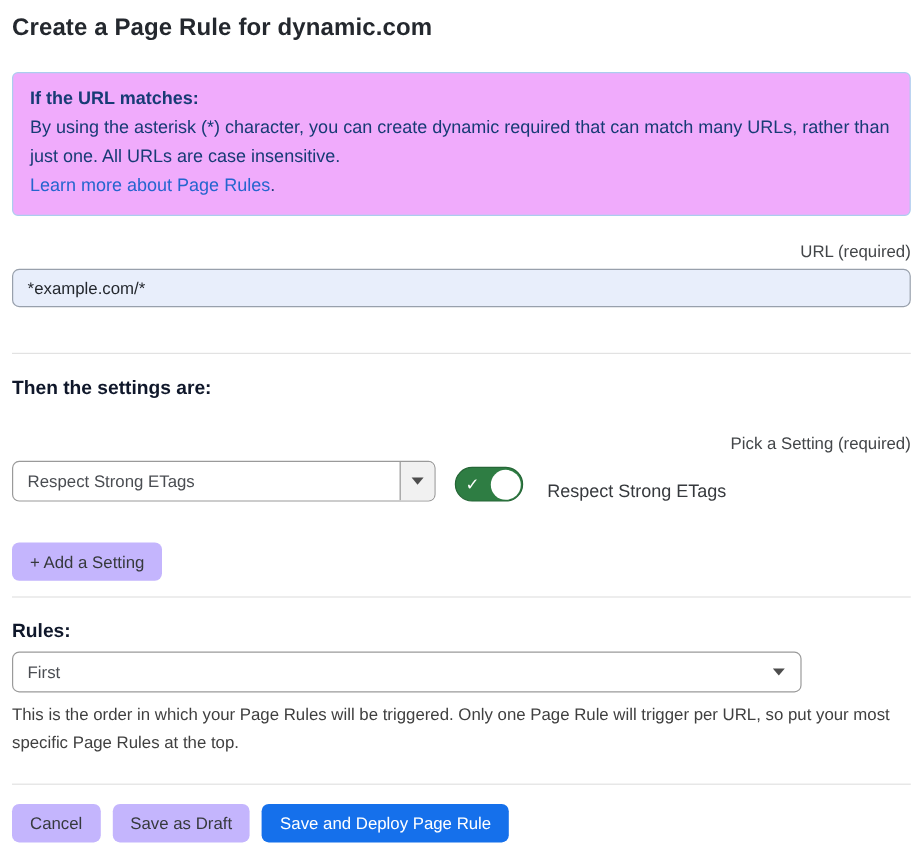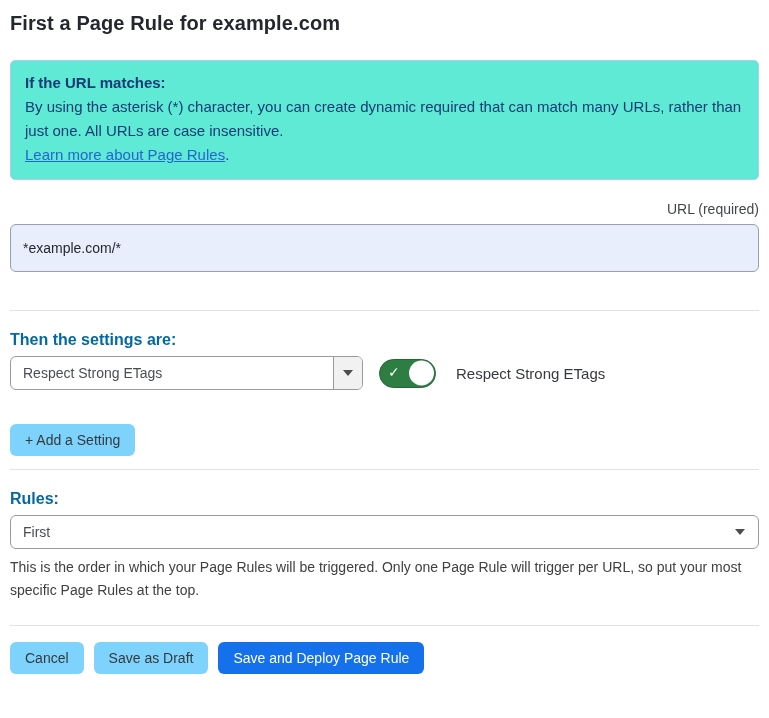--- a/index.html
+++ b/index.html
@@ -16,48 +16,47 @@
   .page-title {
     font-size: 20px;
     font-weight: 700;
     letter-spacing: 0.1px;
     color: #24282e;
   }
 
   
   .info-box {
     margin-top: 25px;
-    background: #5eead4;
+    background: #f0abfc;
     border: 1px solid #abcdee;
     border-radius: 5px;
     padding: 10px 14px 12px 14px;
     color: #173b75;
     font-size: 15px;
     line-height: 24px;
   }
   .info-box .info-heading { font-weight: 700; }
   .info-box a.info-link {
     color: #2565ce;
-    text-decoration: underline;
     cursor: pointer;
   }
   .info-box .info-link-suffix { color: #173b75; }
 
   .field-label {
     font-size: 14px;
     color: #434649;
     text-align: right;
   }
 
   .url-label { margin-top: 21px; }
 
   .text-input {
     margin-top: 7px;
     width: 749px;
-    height: 48px;
+    height: 32px;
     background: #e8eefb;
     border: 1px solid #98a0ac;
     border-radius: 6px;
     padding: 0 12px;
     font-family: "Liberation Sans", sans-serif;
     font-size: 14px;
     color: #24282e;
     outline: none;
     display: block;
   }
@@ -69,29 +68,29 @@
     margin: 0;
   }
   .divider-1 { margin-top: 38px; }
   .divider-2 { margin-top: 13px; }
   .divider-3 { margin-top: 23px; }
 
   .section-heading {
     margin-top: 20px;
     font-size: 16px;
     font-weight: 700;
-    color: #0369a1;
+    color: #0f172a;
   }
 
   .pick-setting-label { margin-top: 28px; }
 
   .setting-row {
     margin-top: 7px;
     display: flex;
-    align-items: center;
+    align-items: flex-end;
   }
 
   
   .select {
     display: flex;
     align-items: stretch;
     height: 34px;
     background: #ffffff;
     border: 1px solid #9a9a9a;
     border-radius: 6px;
@@ -162,30 +161,30 @@
     align-items: center;
     justify-content: center;
     height: 32px;
     padding: 0 15px;
     border: none;
     border-radius: 6px;
     font-family: "Liberation Sans", sans-serif;
     font-size: 14px;
     cursor: pointer;
   }
-  .btn-gray { background: #7dd3fc; color: #36393d; }
+  .btn-gray { background: #c4b5fd; color: #36393d; }
   .btn-blue { background: #1570eb; color: #ffffff; }
 
   .add-setting-btn { margin-top: 34px; }
 
   .order-select-label { margin-top: 25px; }
 
   .select-order {
     margin-top: 7px;
-    width: 749px;
+    width: 658px;
   }
   .select-order .select-caret-box-plain {
     width: 36px;
     display: flex;
     align-items: center;
     justify-content: center;
   }
 
   .help-text {
     margin-top: 7px;
@@ -200,35 +199,36 @@
     display: flex;
     align-items: center;
     gap: 10px;
   }
 </style>
 </head>
 <body>
 
 <div class="page">
 
-  <h1 class="page-title">First a Page Rule for example.com</h1>
+  <h1 class="page-title">Create a Page Rule for dynamic.com</h1>
 
   <div class="info-box">
     <div class="info-heading">If the URL matches:</div>
     <div class="info-body">By using the asterisk (*) character, you can create dynamic required that can match many URLs, rather than just one. All URLs are case insensitive.</div>
     <div class="info-link-line"><a class="info-link">Learn more about Page Rules</a><span class="info-link-suffix">.</span></div>
   </div>
 
   <div class="field-label url-label">URL (required)</div>
   <input class="text-input" type="text" value="*example.com/*" style="">
 
   <hr class="divider divider-1">
 
   <div class="section-heading">Then the settings are:</div>
 
+  <div class="field-label pick-setting-label">Pick a Setting (required)</div>
 
   <div class="setting-row">
     <div class="select select-setting">
       <div class="select-value">Respect Strong ETags</div>
       <div class="select-caret-box">
         <span class="caret"></span>
       </div>
     </div>
 
     <div class="toggle">

